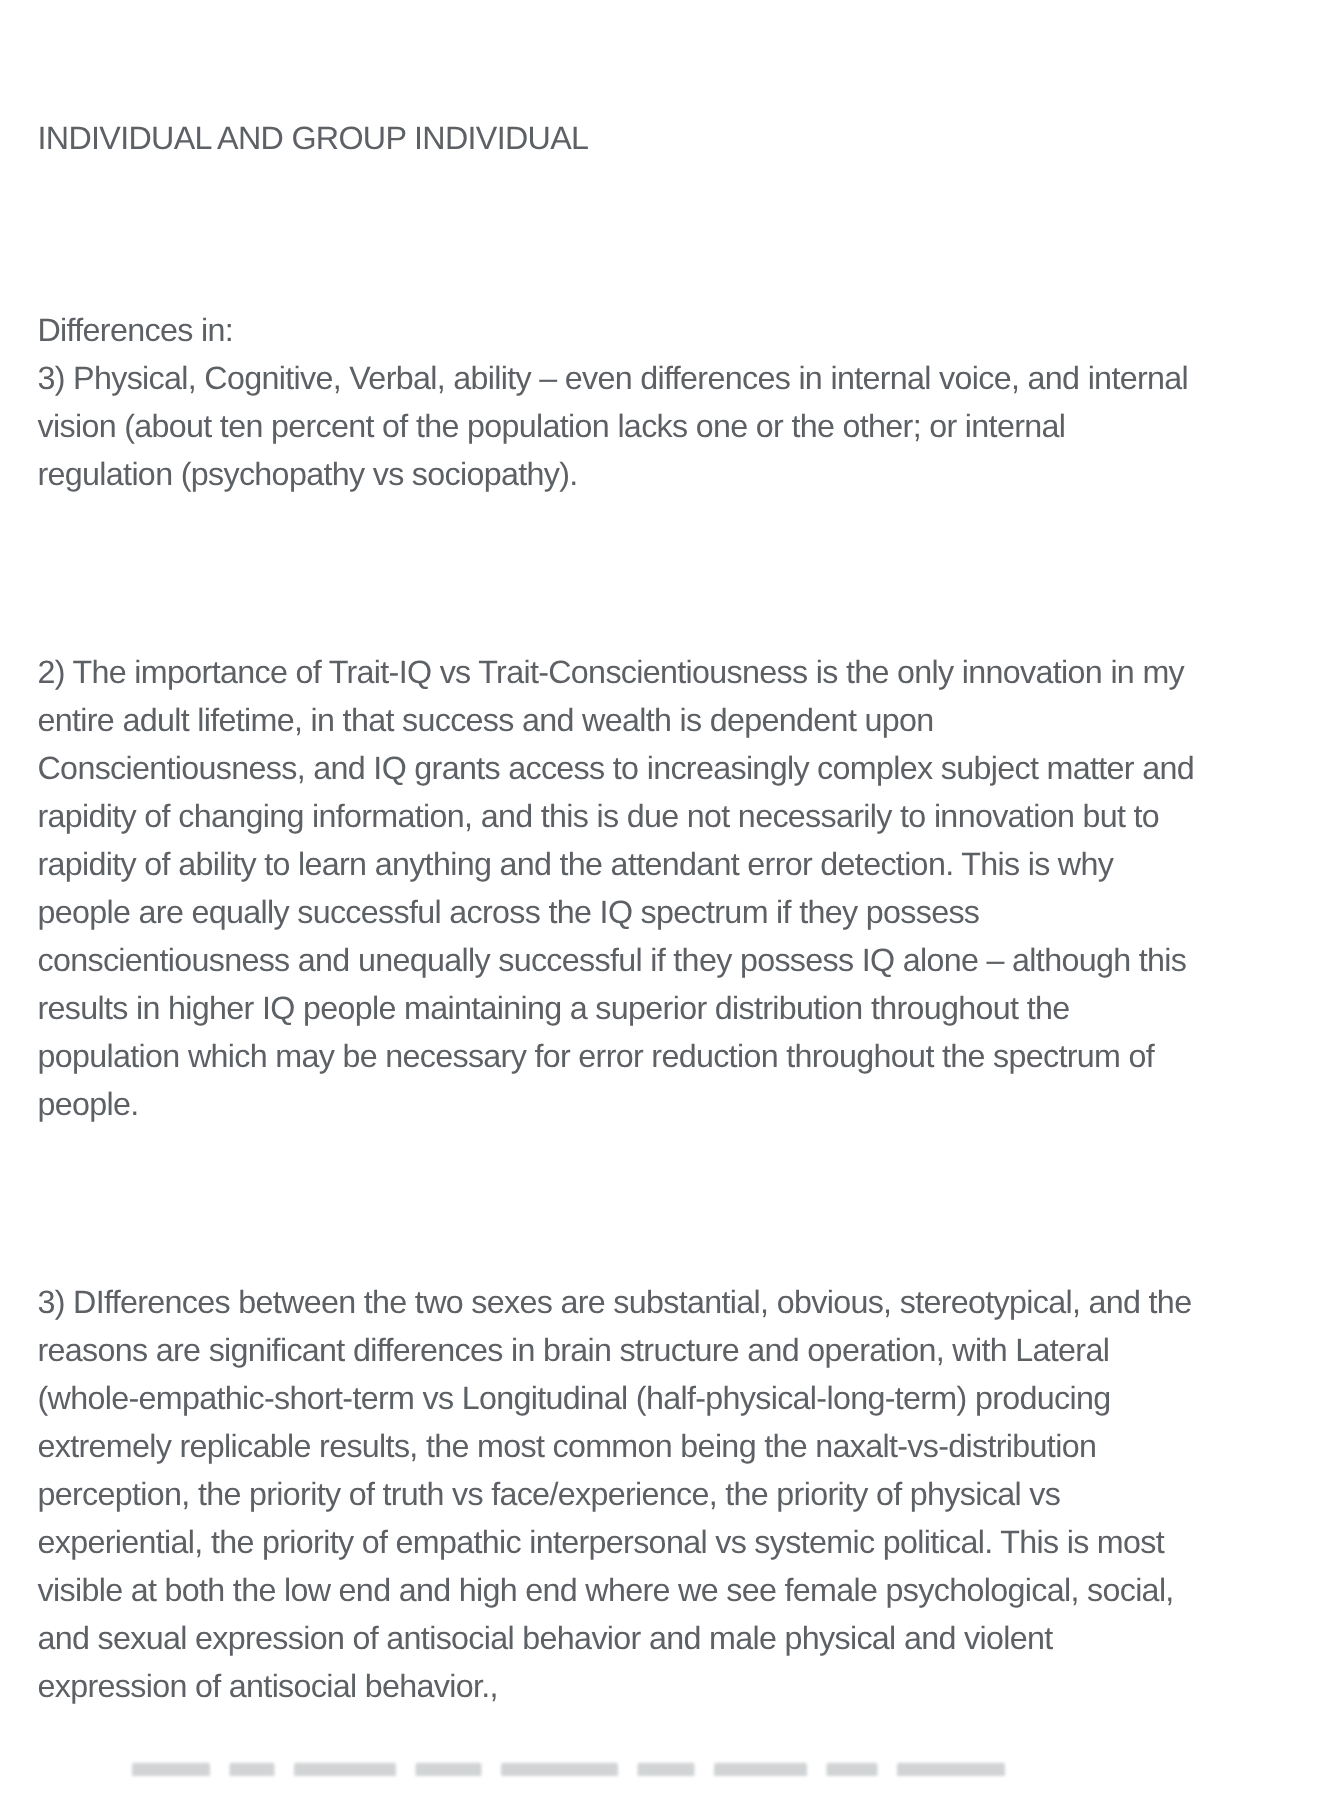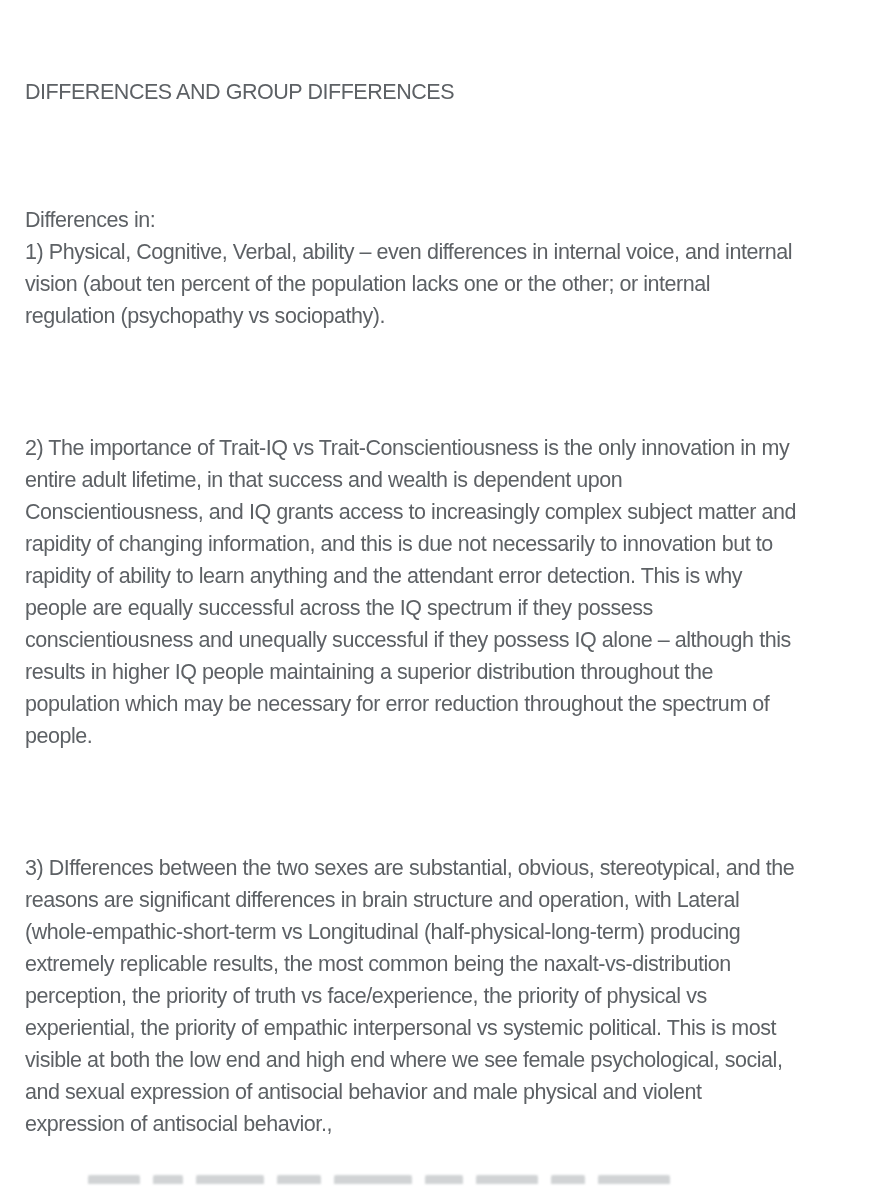--- a/index.html
+++ b/index.html
@@ -59,23 +59,23 @@
   .f6 { width: 38px; }
   .f7 { width: 62px; }
   .f8 { width: 34px; }
   .f9 { width: 72px; }
 </style>
 </head>
 <body>
 
 <div class="page">
   <div class="doc">
-    <div class="heading">DIFFERENCES AND GROUP DIFFERENCES</div>
+    <div class="heading">INDIVIDUAL AND GROUP INDIVIDUAL</div>
     <div class="para">Differences in:
-1) Physical, Cognitive, Verbal, ability – even differences in internal voice, and internal
+3) Physical, Cognitive, Verbal, ability – even differences in internal voice, and internal
 vision (about ten percent of the population lacks one or the other; or internal
 regulation (psychopathy vs sociopathy).</div>
     <div class="para">2) The importance of Trait-IQ vs Trait-Conscientiousness is the only innovation in my
 entire adult lifetime, in that success and wealth is dependent upon
 Conscientiousness, and IQ grants access to increasingly complex subject matter and
 rapidity of changing information, and this is due not necessarily to innovation but to
 rapidity of ability to learn anything and the attendant error detection. This is why
 people are equally successful across the IQ spectrum if they possess
 conscientiousness and unequally successful if they possess IQ alone – although this
 results in higher IQ people maintaining a superior distribution throughout the

